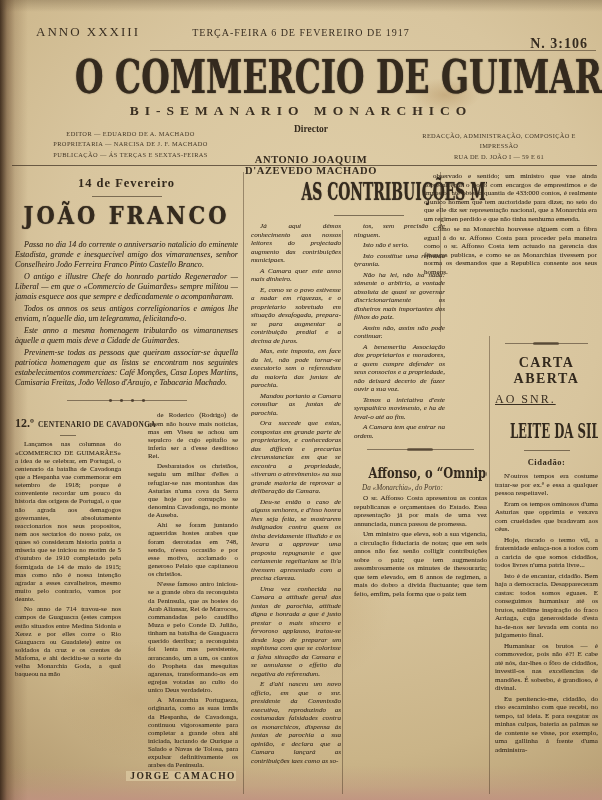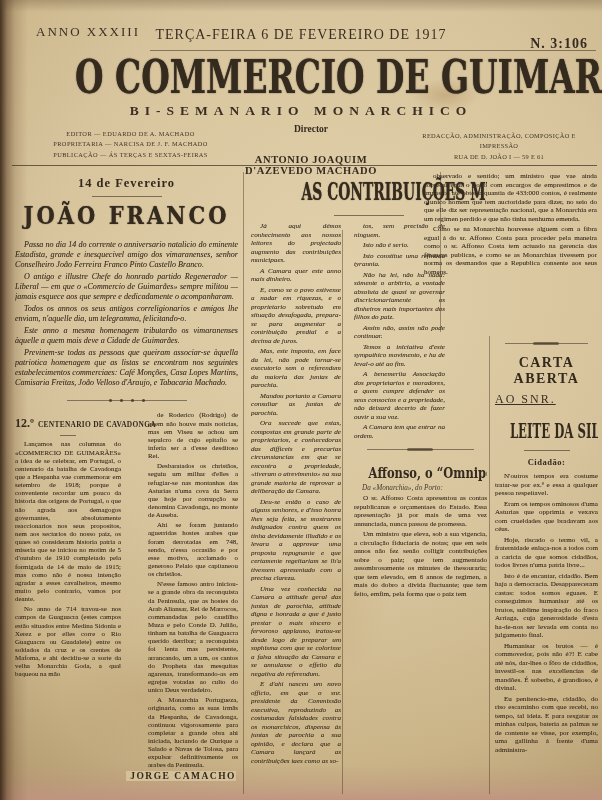--- a/index.html
+++ b/index.html
@@ -16,21 +16,21 @@
   #stain1{left:410px;top:78px;width:70px;height:34px;background:radial-gradient(closest-side,rgba(156,112,56,.30),rgba(156,112,56,0));}
   #stain2{left:270px;top:520px;width:120px;height:160px;background:radial-gradient(closest-side,rgba(170,132,72,.16),rgba(170,132,72,0));}
   #stain3{left:60px;top:640px;width:160px;height:120px;background:radial-gradient(closest-side,rgba(150,110,60,.12),rgba(150,110,60,0));}
 
   .abs{position:absolute;}
   .hairline{position:absolute;height:1px;background:rgba(62,47,32,.55);}
   .vr{position:absolute;width:1px;background:rgba(70,54,36,.45);}
 
   
   .anno{left:36px;top:24px;font-size:13px;letter-spacing:2px;color:#3a2f22;}
-  .date{left:0;right:0;top:27px;text-align:center;font-size:14px;letter-spacing:1px;color:#3a2f22;}
+  .date{left:0;right:0;top:27px;text-align:center;font-size:10px;letter-spacing:1px;color:#3a2f22;}
   .number{right:14px;top:36px;font-size:14px;letter-spacing:1px;color:#362c20;font-weight:bold;}
   .masthead{left:0;right:0;top:50px;text-align:center;white-space:nowrap;}
   .masthead span{display:inline-block;font-family:"DejaVu Serif",serif;font-weight:bold;font-size:41px;
     transform:scale(.80,1.12);transform-origin:center top;color:#342a1e;
     text-shadow:0 0 1px rgba(52,42,30,.85), 0 0 2px rgba(52,42,30,.25);}
   .subtitle{left:0;right:0;top:103px;text-align:center;font-size:13.5px;font-weight:bold;letter-spacing:6px;color:#3a2f22;}
   .infobar{left:28px;right:8px;top:124px;height:40px;}
   .info-left{position:absolute;left:0;top:5px;width:205px;text-align:center;font-size:6.4px;line-height:1.6;letter-spacing:.4px;color:rgba(58,46,32,.95);}
   .info-center{position:absolute;left:205px;right:205px;top:0;text-align:center;color:#352b1f;}
   .director-label{font-size:9.5px;font-weight:bold;}
@@ -188,22 +188,22 @@
           <p>Uma vez conhecida na Camara a attitude geral das juntas de parochia, attitude digna e honrada a que é justo prestar o mais sincero e fervoroso applauso, tratou-se desde logo de preparar um sophisma com que se colorisse a falsa situação da Camara e se annulasse o effeito da negativa do referendum.</p>
           <p>E d'ahi nasceu um novo officio, em que o snr. presidente da Commissão executiva, reproduzindo as costumadas falsidades contra os monarchicos, dispensa ás juntas de parochia a sua opinião, e declara que a Camara lançará as contribuições taes como as so-</p>
         </div>
       <div class="mcolB">
         <div class="body sm it narrow">
             <p>tos, sem precisão de ninguem.</p>
             <p>Isto não é serio.</p>
             <p>Isto constitue uma refinada tyrannia.</p>
             <p>Não ha lei, não ha nada: sómente o arbitrio, a vontade absoluta de quasi se governar discricionariamente os dinheiros mais importantes dos filhos do paiz.</p>
             <p>Assim não, assim não pode continuar.</p>
+            <p>A benemerita Associação dos proprietarios e moradores, a quem cumpre defender os seus consocios e a propriedade, não deixará decerto de fazer ouvir a sua voz.</p>
             <p>Temos a iniciativa d'este sympathico movimento, e ha de leval-o até ao fim.</p>
-            <p>A benemerita Associação dos proprietarios e moradores, a quem cumpre defender os seus consocios e a propriedade, não deixará decerto de fazer ouvir a sua voz.</p>
             <p>A Camara tem que entrar na ordem.</p>
           </div>
         <div class="tdiv"></div>
         <h3 class="h-affonso"><span>Affonso, o “Omnipotente”</span></h3>
         <div class="source it">Da «Monarchia», do Porto:</div>
         <div class="body sm">
             <p>O sr. Affonso Costa apresentou as contas republicanas e orçamentaes do Estado. Essa apresentação já por mais de uma vez annunciada, nunca passou de promessa.</p>
             <p>Um ministro que eleva, sob a sua vigencia, a circulação fiduciaria de notas; que em seis annos não fez senão colligir contribuições sobre o paiz; que tem augmentado assombrosamente os minutes de thesouraria; que tem elevado, em 6 annos de regimen, a mais do dobro a divida fluctuante; que tem feito, emfim, pela forma que o paiz tem</p>
           </div>
       </div>

